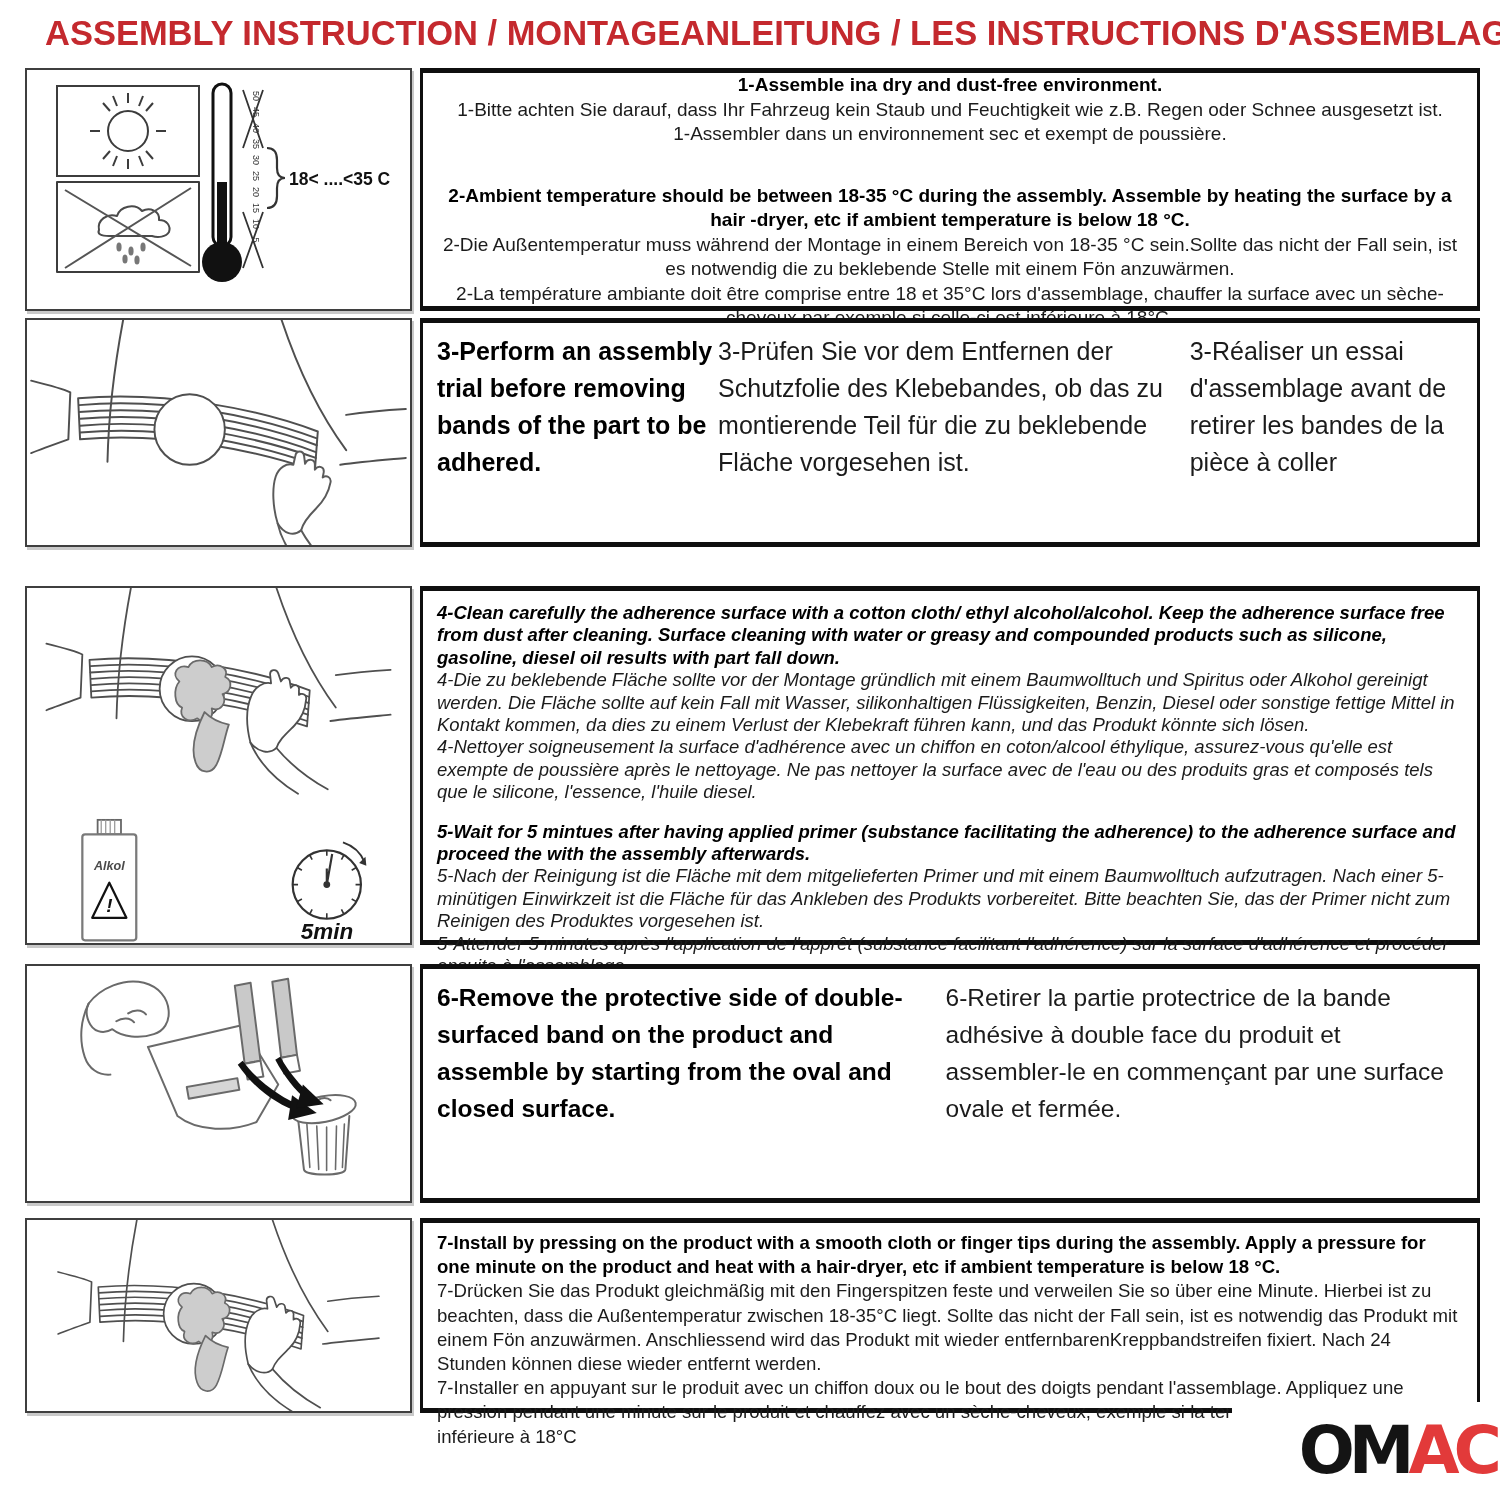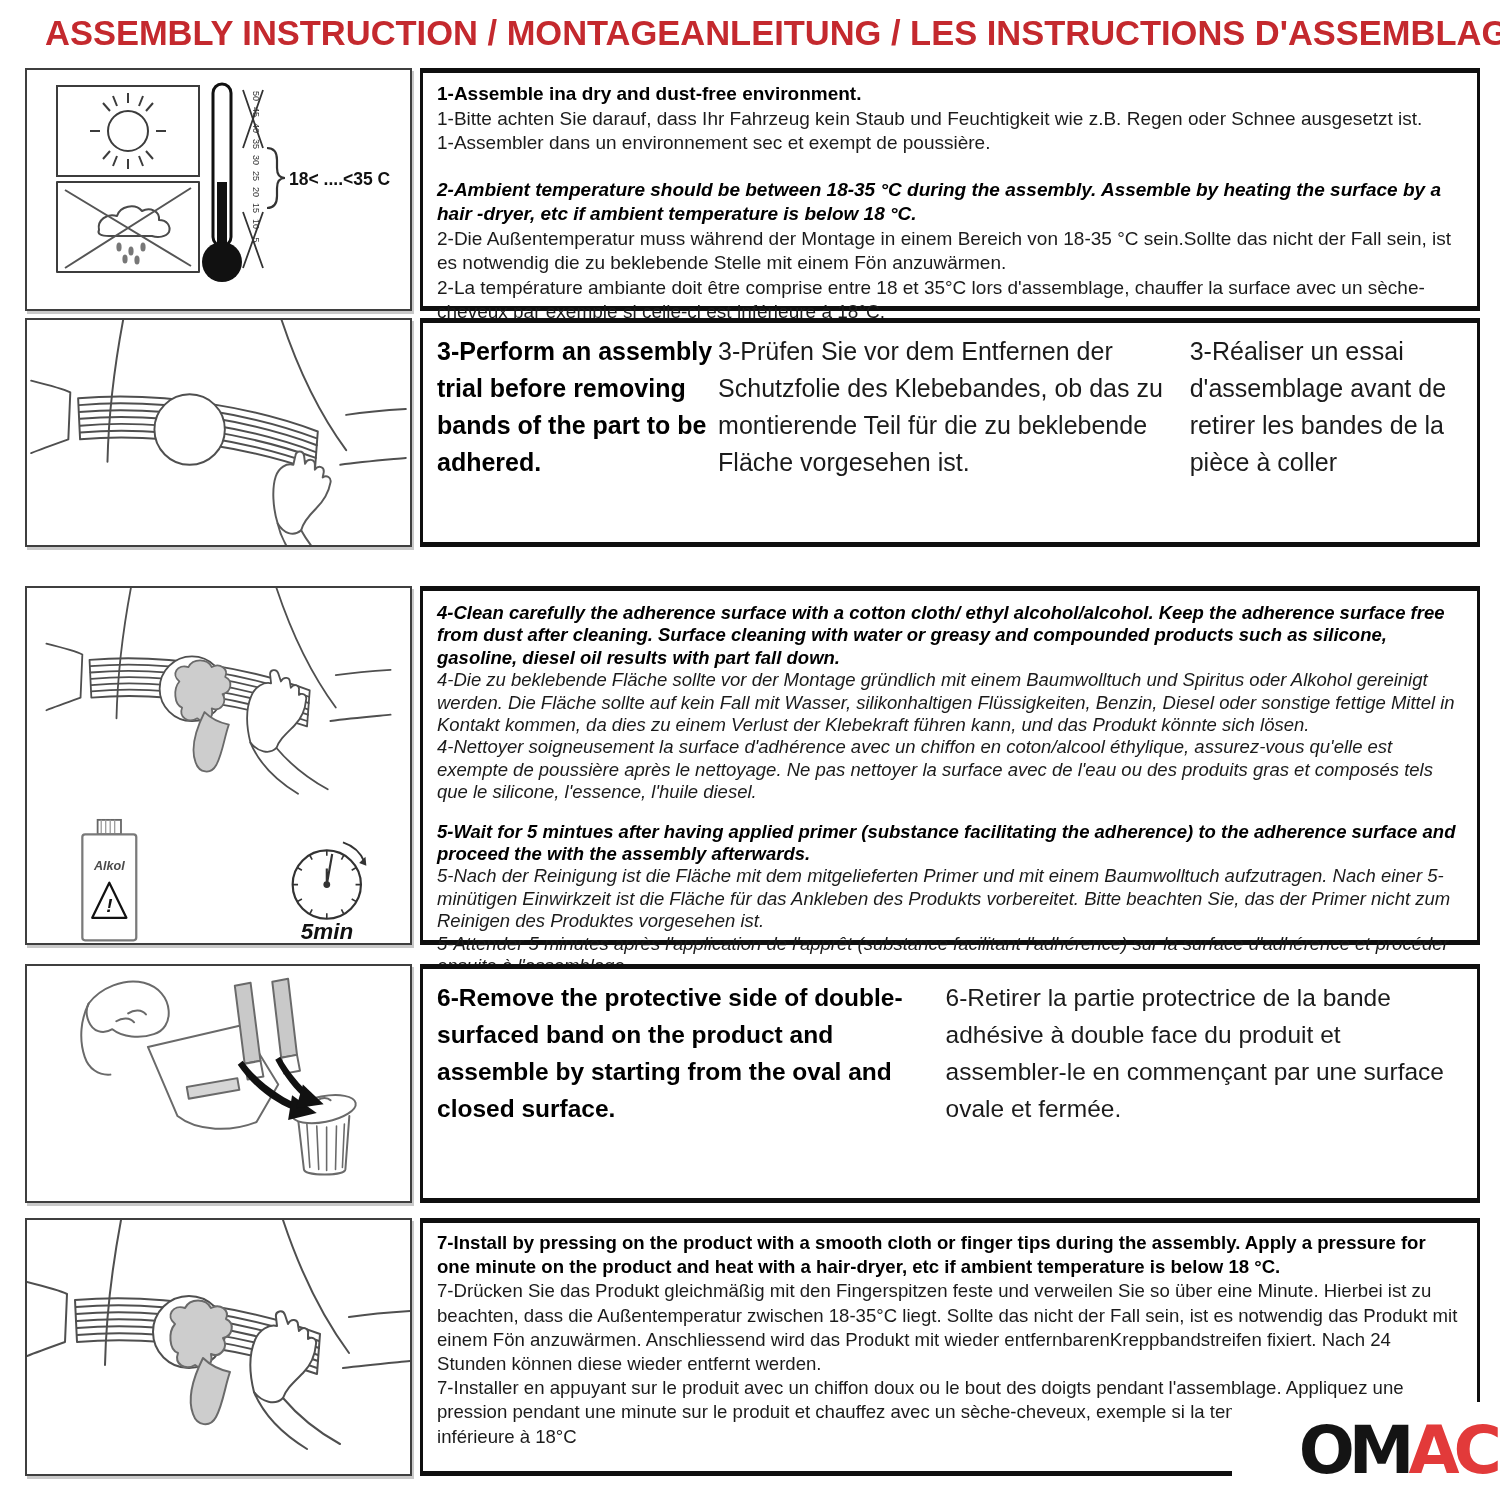--- a/index.html
+++ b/index.html
@@ -20,23 +20,23 @@
     position:absolute;left:420px;width:1060px;background:#fff;box-sizing:border-box;
     border:3px solid #0f0f0f;border-top-width:5px;border-bottom-width:5px;
     padding:10px 14px;
   }
   .tb p{margin:0;}
   .b{font-weight:700;color:#000;}
   .ib1,.tb1{top:68px;height:243px;}
   .ib2,.tb2{top:318px;height:229px;}
   .ib3,.tb3{top:586px;height:359px;font-style:italic;}
   .ib4,.tb4{top:964px;height:239px;}
-  .ib5,.tb5{top:1218px;height:258px;}
-  .tb1{font-size:19px;line-height:24.5px;padding-top:9px;}
-  .tb1 .gap{margin-top:22px;font-style:italic;}
+  .ib5,.tb5{top:1218px;height:195px;}
+  .tb1{font-size:19px;line-height:24.5px;padding-top:0;text-align:center;}
+  .tb1 .gap{margin-top:37px;}
   .tb2{font-size:25px;line-height:37px;display:flex;flex-direction:row;justify-content:center;}
   .tb2 p{max-width:1000px;}
   .tb3{font-size:18.5px;line-height:22.4px;padding-top:11px;}
   .tb3 .gap{margin-top:17px;}
   .tb4{font-size:24.5px;line-height:37px;display:flex;flex-direction:row;justify-content:center;}
   .tb4 p{max-width:1010px;}
   .tb5{font-size:18.6px;line-height:24.2px;padding-top:8px;}
   .ib svg{display:block;width:100%;height:100%;}
   .logo{
     position:absolute;left:1232px;top:1402px;width:268px;height:98px;background:#fff;

